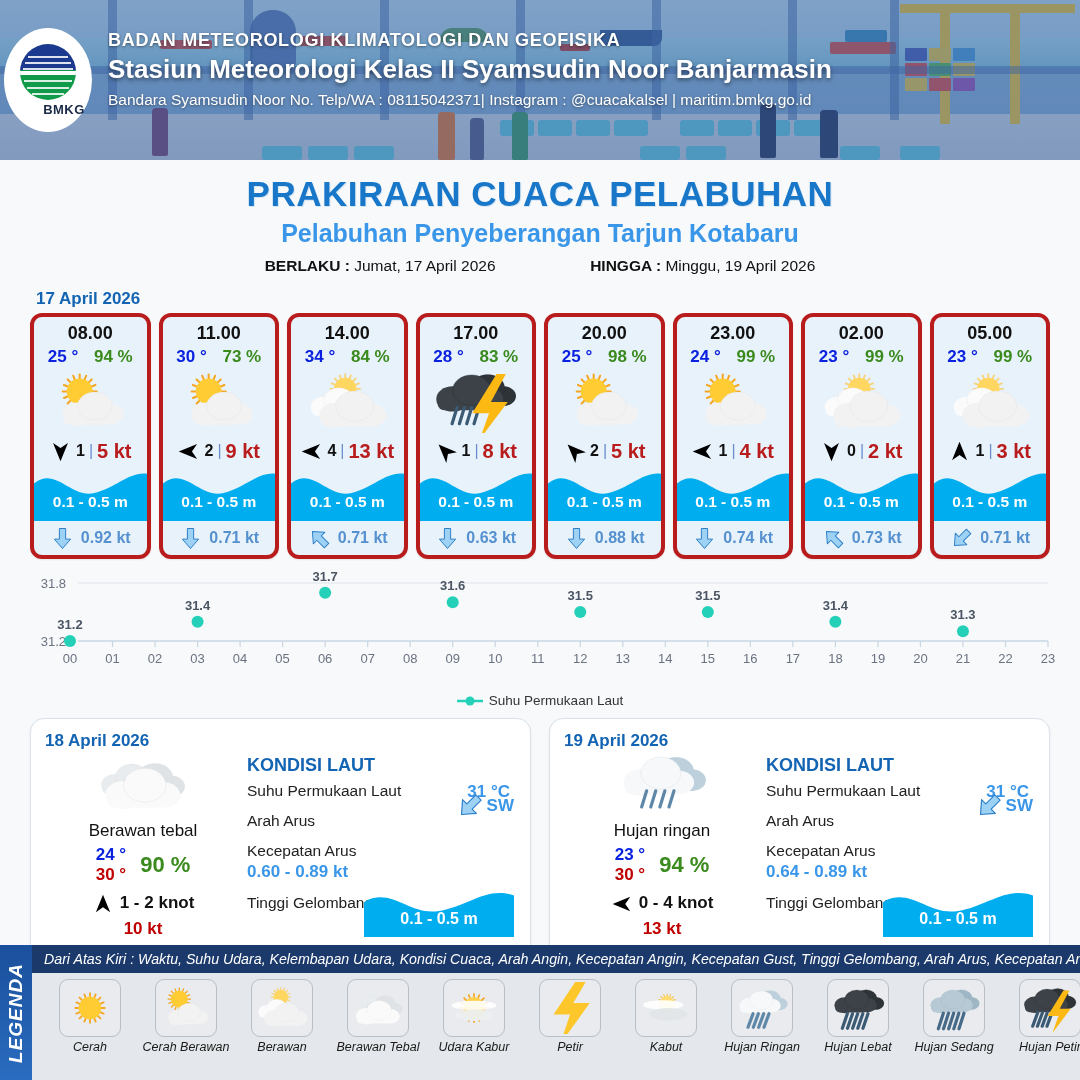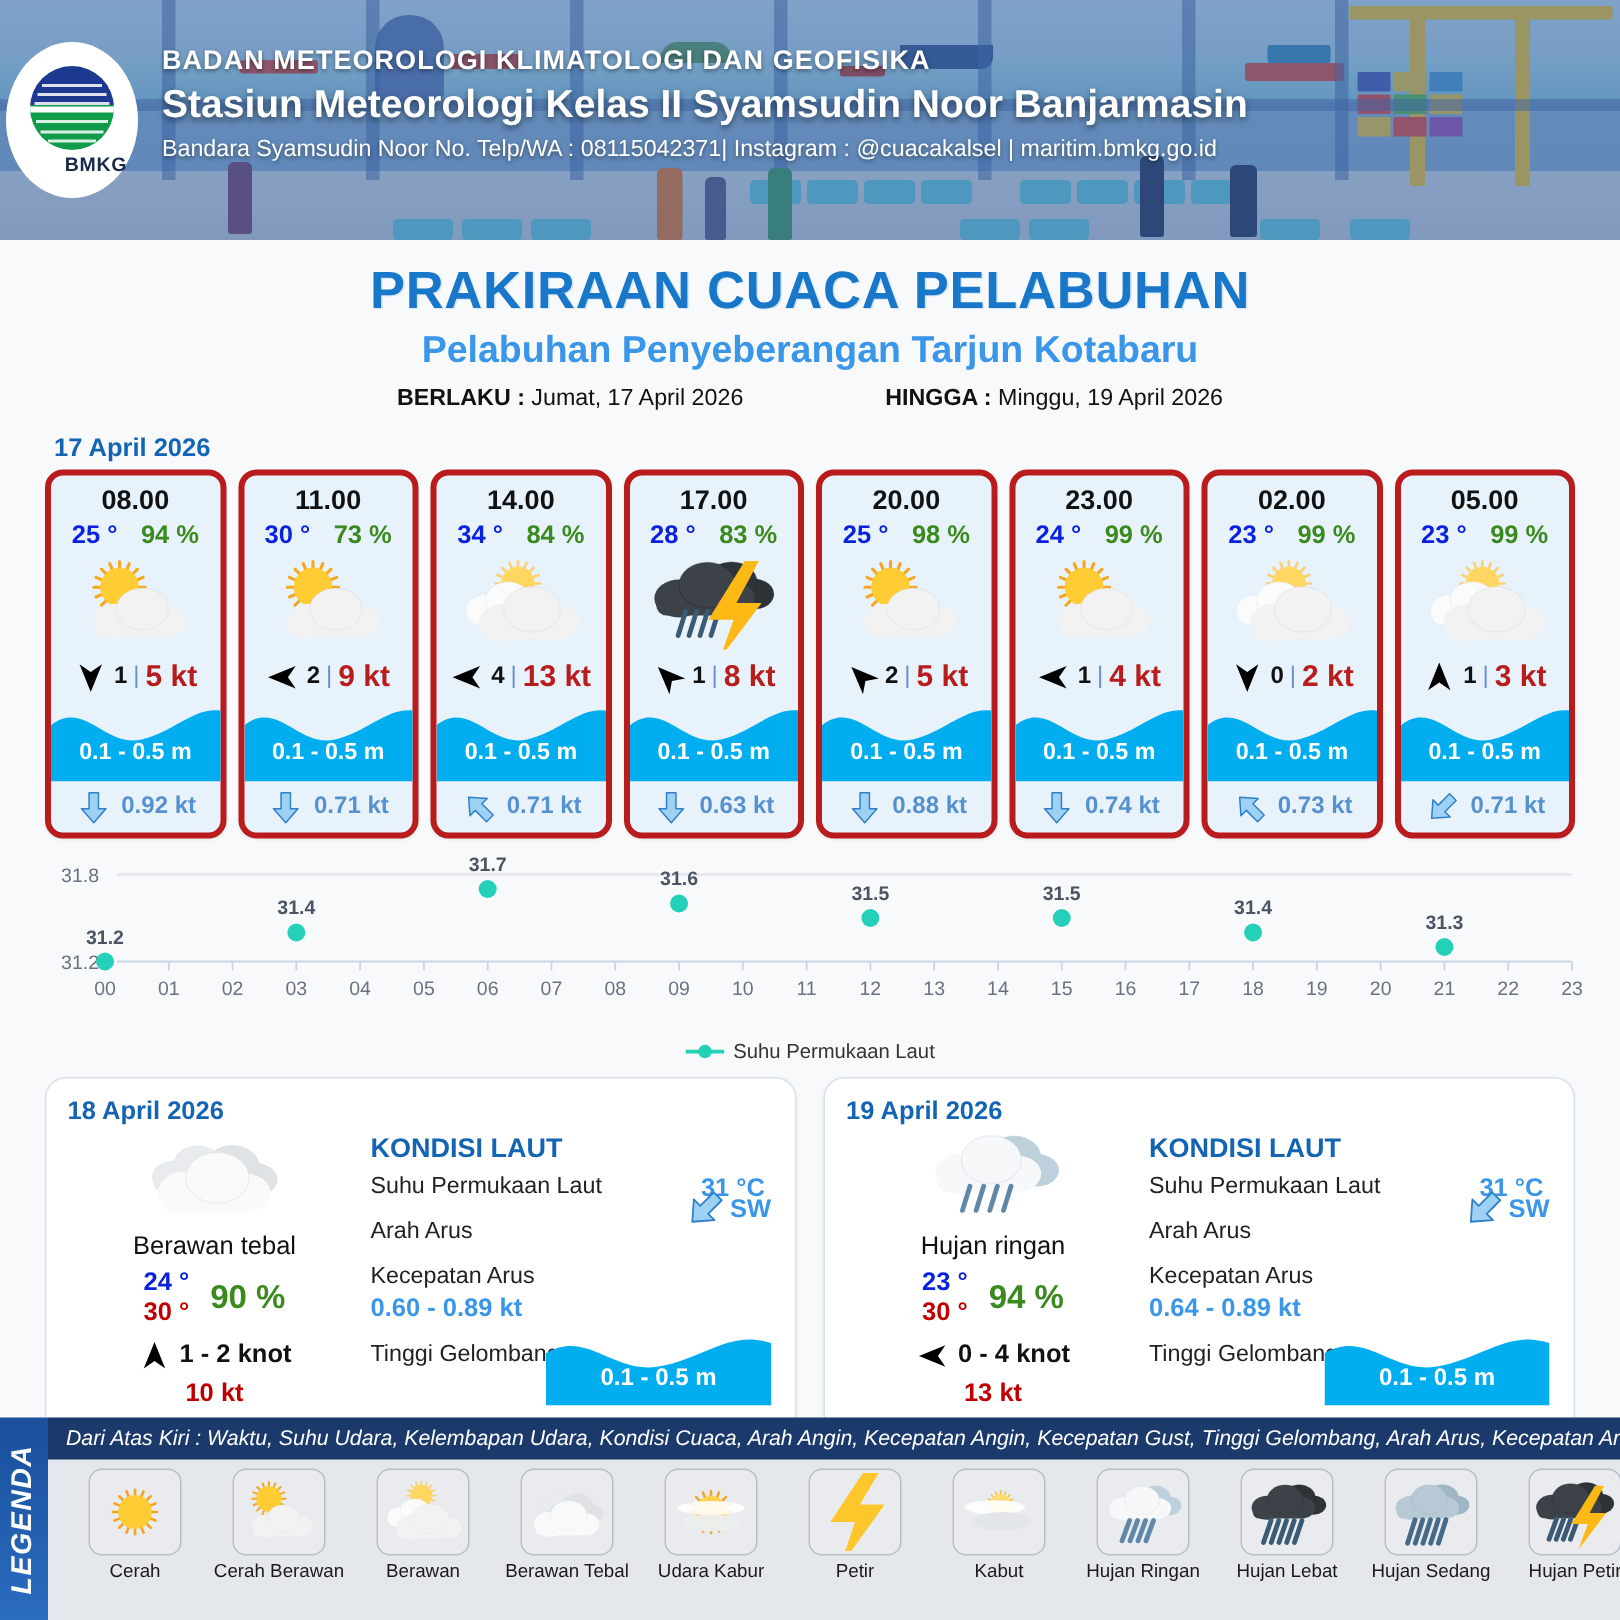--- a/index.html
+++ b/index.html
@@ -121,21 +121,21 @@
     display:flex; align-items:center; justify-content:center; }
   .leg-side span { transform:rotate(-90deg); white-space:nowrap; color:#fff;
     font-weight:bold; font-style:italic; font-size:19px; letter-spacing:1px; }
   .leg-main { flex:1; background:#e4e7eb; }
   .leg-note { background:#1b3a6b; color:#fff; font-style:italic; font-size:14.2px;
     padding:6px 10px 6px 12px; }
   .leg-items { display:flex; justify-content:space-between; padding:6px 8px 0 10px; }
   .leg-item { text-align:center; width:96px; }
   .leg-box { width:62px; height:58px; margin:0 auto; background:#e9ebee;
     border:1px solid #b9bfc7; border-radius:9px; display:flex; align-items:center; justify-content:center; }
-  .leg-cap { font-size:12.5px; color:#1a1a1a; margin-top:3px; }
+  .leg-cap { font-size:12.5px; color:#1a1a1a; margin-top:3px;font-style:italic; }
 </style>
 </head>
 <body>
 
 <div class="page">
 
   <div class="header">
     <div class="hdr-sky"></div>
     <div class="hdr-sea"></div>
     <div class="hdr-floor"></div>

